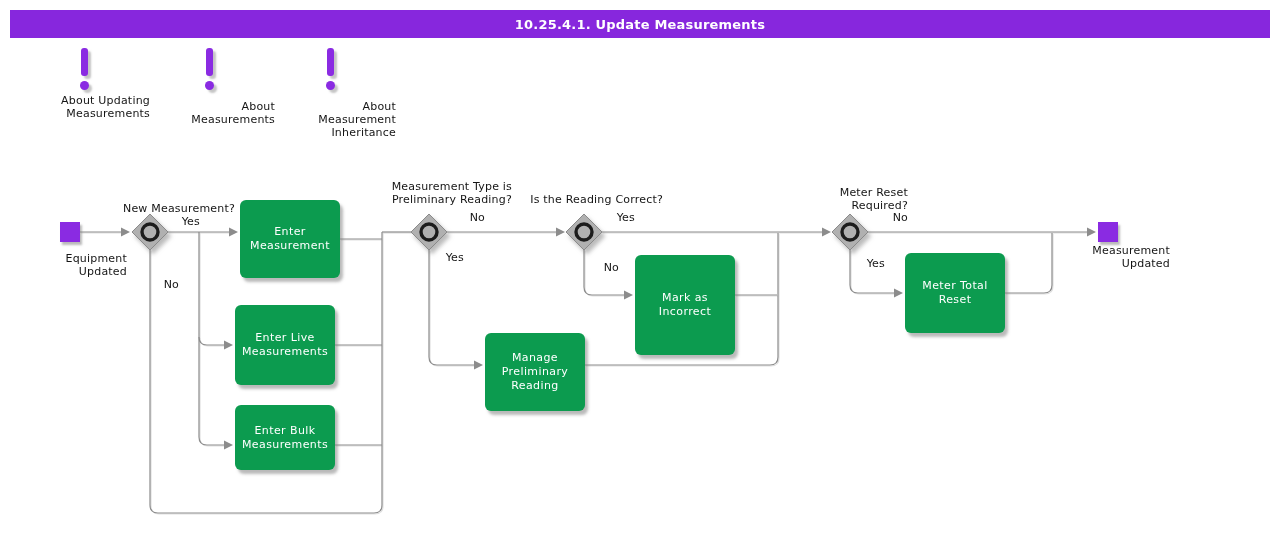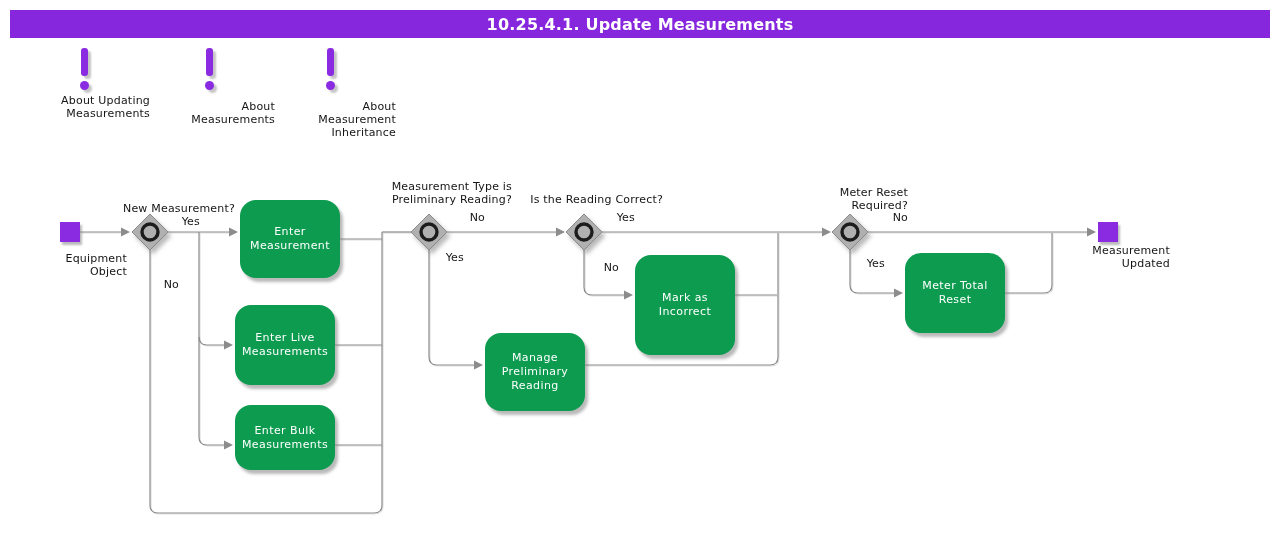--- a/index.html
+++ b/index.html
@@ -3,29 +3,29 @@
 <meta charset="utf-8">
 <style>
   html,body{margin:0;padding:0;background:#fff;}
   .page{
     position:relative;width:1280px;height:545px;background:#fff;overflow:hidden;
     font-family:"DejaVu Sans","Liberation Sans",sans-serif;color:#111;
   }
   .titlebar{
     position:absolute;left:10px;top:10px;width:1260px;height:28px;
     background:var(--title-bar,#8727DD);color:#fff;
-    font-size:16px;font-weight:bold;letter-spacing:.2px;
+    font-size:13px;font-weight:bold;letter-spacing:.2px;
     display:flex;align-items:center;justify-content:center;
   }
   .lbl{
     position:absolute;font-size:11px;line-height:13px;text-align:right;
     white-space:pre-line;letter-spacing:.2px;color:#151515;
   }
   .task{
-    position:absolute;background:var(--task-green,#0C9B4F);border-radius:16px;
+    position:absolute;background:var(--task-green,#0C9B4F);border-radius:6px;
     color:#fff;font-size:11px;line-height:14px;letter-spacing:.4px;
     display:flex;align-items:center;justify-content:center;text-align:center;
     white-space:pre-line;box-shadow:3px 4px 3px rgba(130,130,130,.55);
     cursor:pointer;
   }
   .sq{
     position:absolute;width:20px;height:20px;background:var(--accent-purple,#8A2BE2);
     box-shadow:2px 3px 2px rgba(130,130,130,.55);
   }
   .excl-bar{
@@ -117,21 +117,21 @@
         <circle class="ring" r="8"></circle>
     </g>
     <g class="decision" transform="translate(850,232)">
       <polygon class="diamond" points="0,-18 18,0 0,18 -18,0"></polygon>
         <circle class="ring" r="8"></circle>
     </g>
   </svg>
 
   <div class="sq" style="left:60px;top:222px"></div>
   <div class="lbl" style="left:7px;top:252px;width:120px">Equipment
-Object</div>
+Updated</div>
   <div class="sq" style="left:1098px;top:222px"></div>
   <div class="lbl" style="left:1050px;top:244px;width:120px">Measurement
 Updated</div>
 
   <div class="lbl" style="left:75px;top:202px;width:160px">New Measurement?</div>
   <div class="lbl" style="left:170px;top:215px;width:30px">Yes</div>
   <div class="lbl" style="left:149px;top:278px;width:30px">No</div>
 
   <div class="lbl" style="left:352px;top:180px;width:160px">Measurement Type is
 Preliminary Reading?</div>

